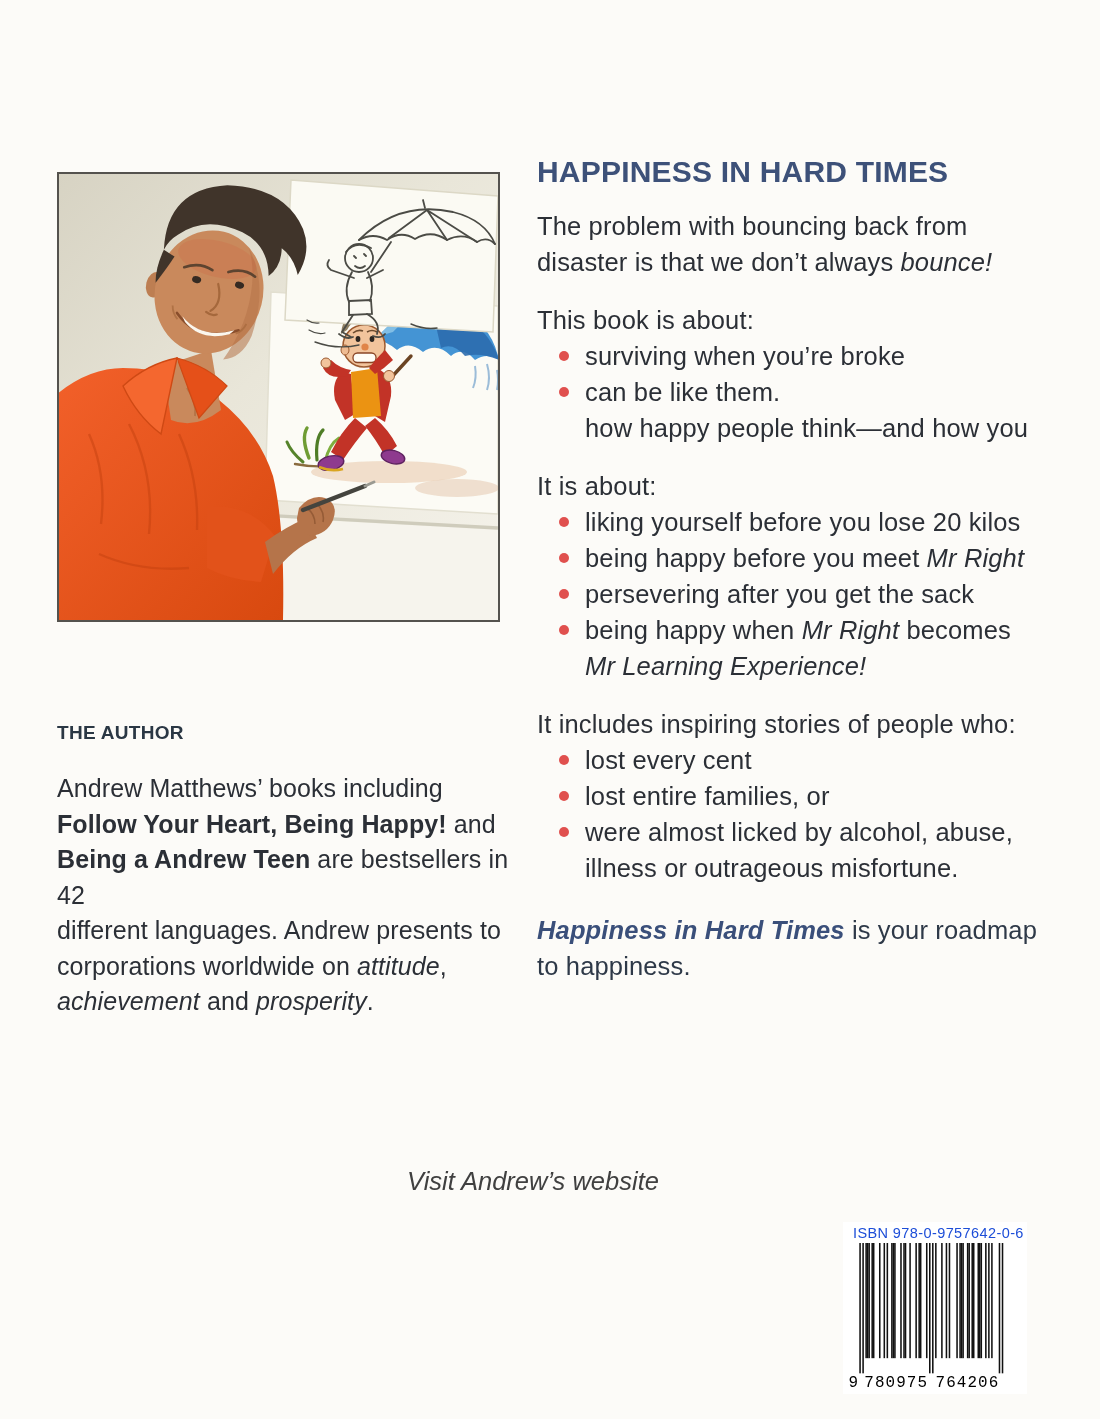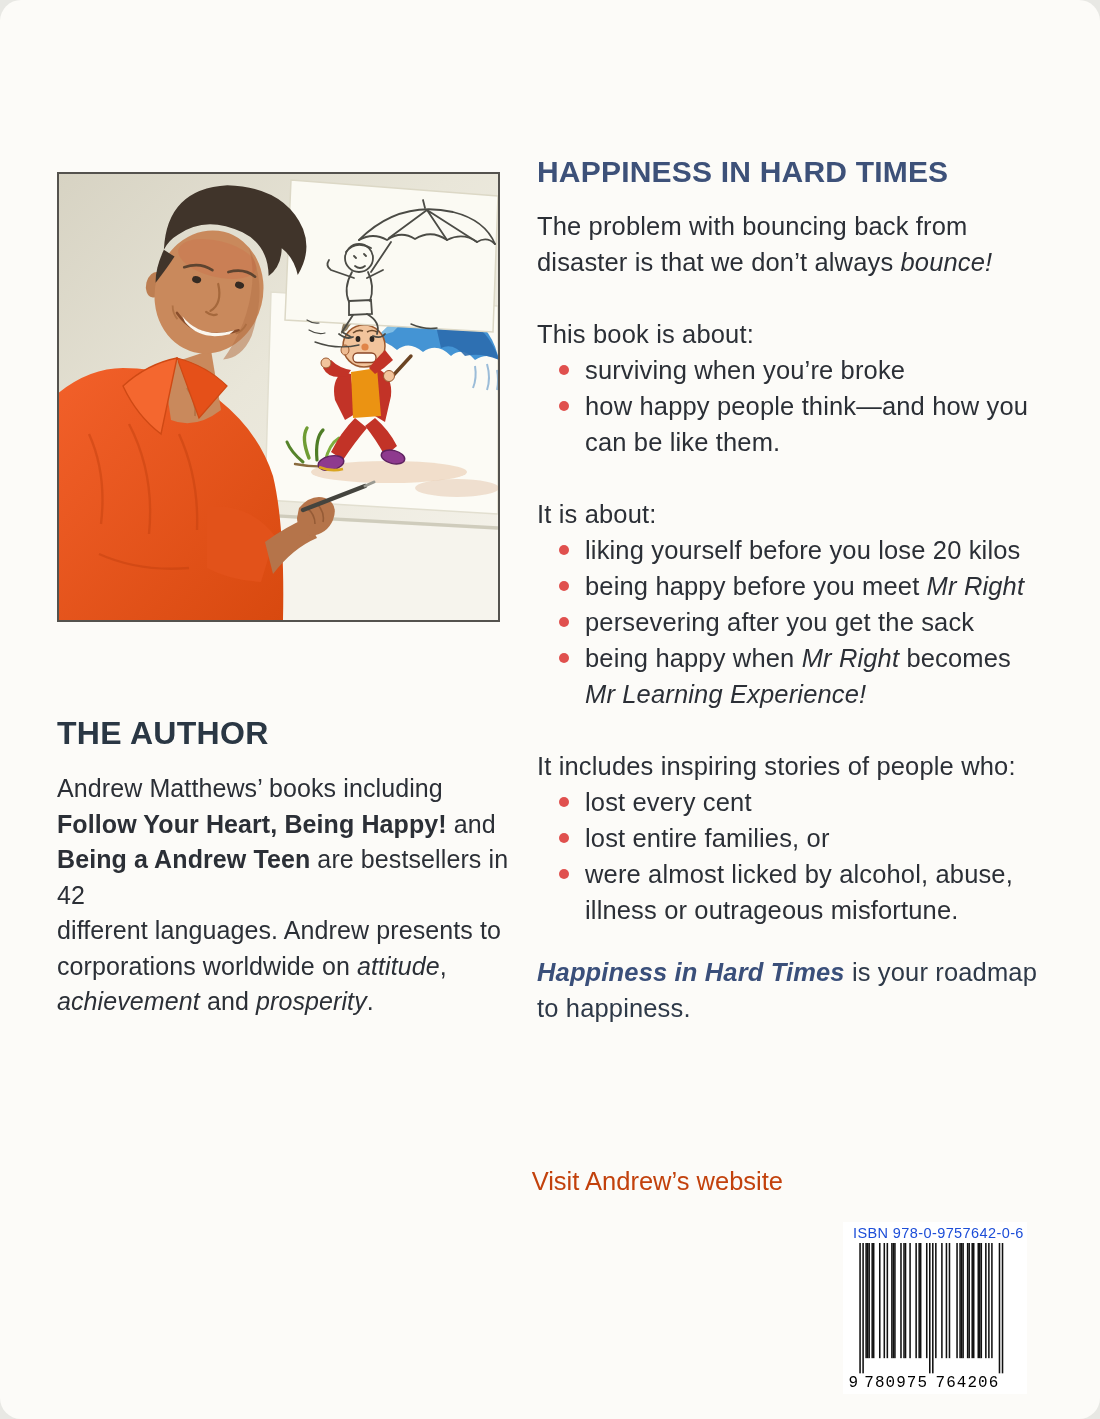--- a/index.html
+++ b/index.html
@@ -1,19 +1,19 @@
 <!DOCTYPE html>
 <html><head>
 <meta charset="utf-8">
 <style>
   html,body{margin:0;padding:0;background:#e8e8e4;}
   .page{
     position:relative;width:1100px;height:1419px;margin:0 auto;
     background:#fcfbf8;overflow:hidden;
-    font-family:"Liberation Sans",sans-serif;color:#2b2f36;border-radius:21px;
+    font-family:"Liberation Sans",sans-serif;color:#2b2f36;
   }
   .b{font-weight:bold}
   .i{font-style:italic}
   .navy{color:#3a4f7a}
 
   
   .photo-frame{
     position:absolute;left:57px;top:172px;width:443px;height:450px;
     border:2px solid #54524e;box-sizing:border-box;background:#e9e6da;
   }
@@ -21,44 +21,44 @@
 
   
   .right-col{
     position:absolute;left:537px;top:152px;width:520px;
     font-size:25.5px;line-height:36px;letter-spacing:.15px;
   }
   .book-title{
     font-size:30px;line-height:40px;font-weight:bold;color:#3d5179;
     letter-spacing:.2px;margin:0 0 16px 0;
   }
-  .list-block{margin-top:36px}
+  .list-block{margin-top:22px}
   .list-heading{margin:0}
   ul.bullets{list-style:none;margin:0;padding:0}
   ul.bullets li{position:relative;padding-left:48px}
   .dot{
     position:absolute;left:22px;top:13px;width:10px;height:10px;
     border-radius:50%;background:#e0504e;
   }
   .closing{margin-top:26px;color:#2e3948}
 
   
   .author-col{
     position:absolute;left:57px;top:716px;width:470px;
     font-size:25px;line-height:35.5px;letter-spacing:.1px;
   }
   .author-heading{
-    font-size:32px;line-height:34px;font-weight:bold;color:#2a3744;
+    font-size:19px;line-height:34px;font-weight:bold;color:#2a3744;
     letter-spacing:.3px;margin:0 0 21px 0;
   }
 
   
   .website{
-    position:absolute;left:283px;top:1164px;width:500px;text-align:right;
-    font-size:25.5px;line-height:35px;color:#c2410c;
+    position:absolute;left:283px;top:1164px;width:500px;text-align:center;
+    font-size:25.5px;line-height:35px;color:#404040;font-style:italic;
   }
   .website .url{font-weight:bold;font-size:26.5px}
 
   
   .barcode{
     position:absolute;left:843px;top:1222px;width:184px;height:172px;
     background:#ffffff;
   }
   .isbn-label{
     font-size:14.5px;line-height:18px;color:#1d4ed8;
@@ -230,22 +230,22 @@
       <ul class="bullets">
           <li>
             <span class="dot"></span>
             <div class="li-text">
               <div><span>surviving when you’re broke</span></div>
             </div>
           </li>
           <li>
             <span class="dot"></span>
             <div class="li-text">
+              <div><span>can be like them.</span></div>
               <div><span>how happy people think—and how you</span></div>
-              <div><span>can be like them.</span></div>
             </div>
           </li>
         </ul>
     </div>
 
     <div class="list-block">
       <div class="list-heading">It is about:</div>
       <ul class="bullets">
           <li>
             <span class="dot"></span>

